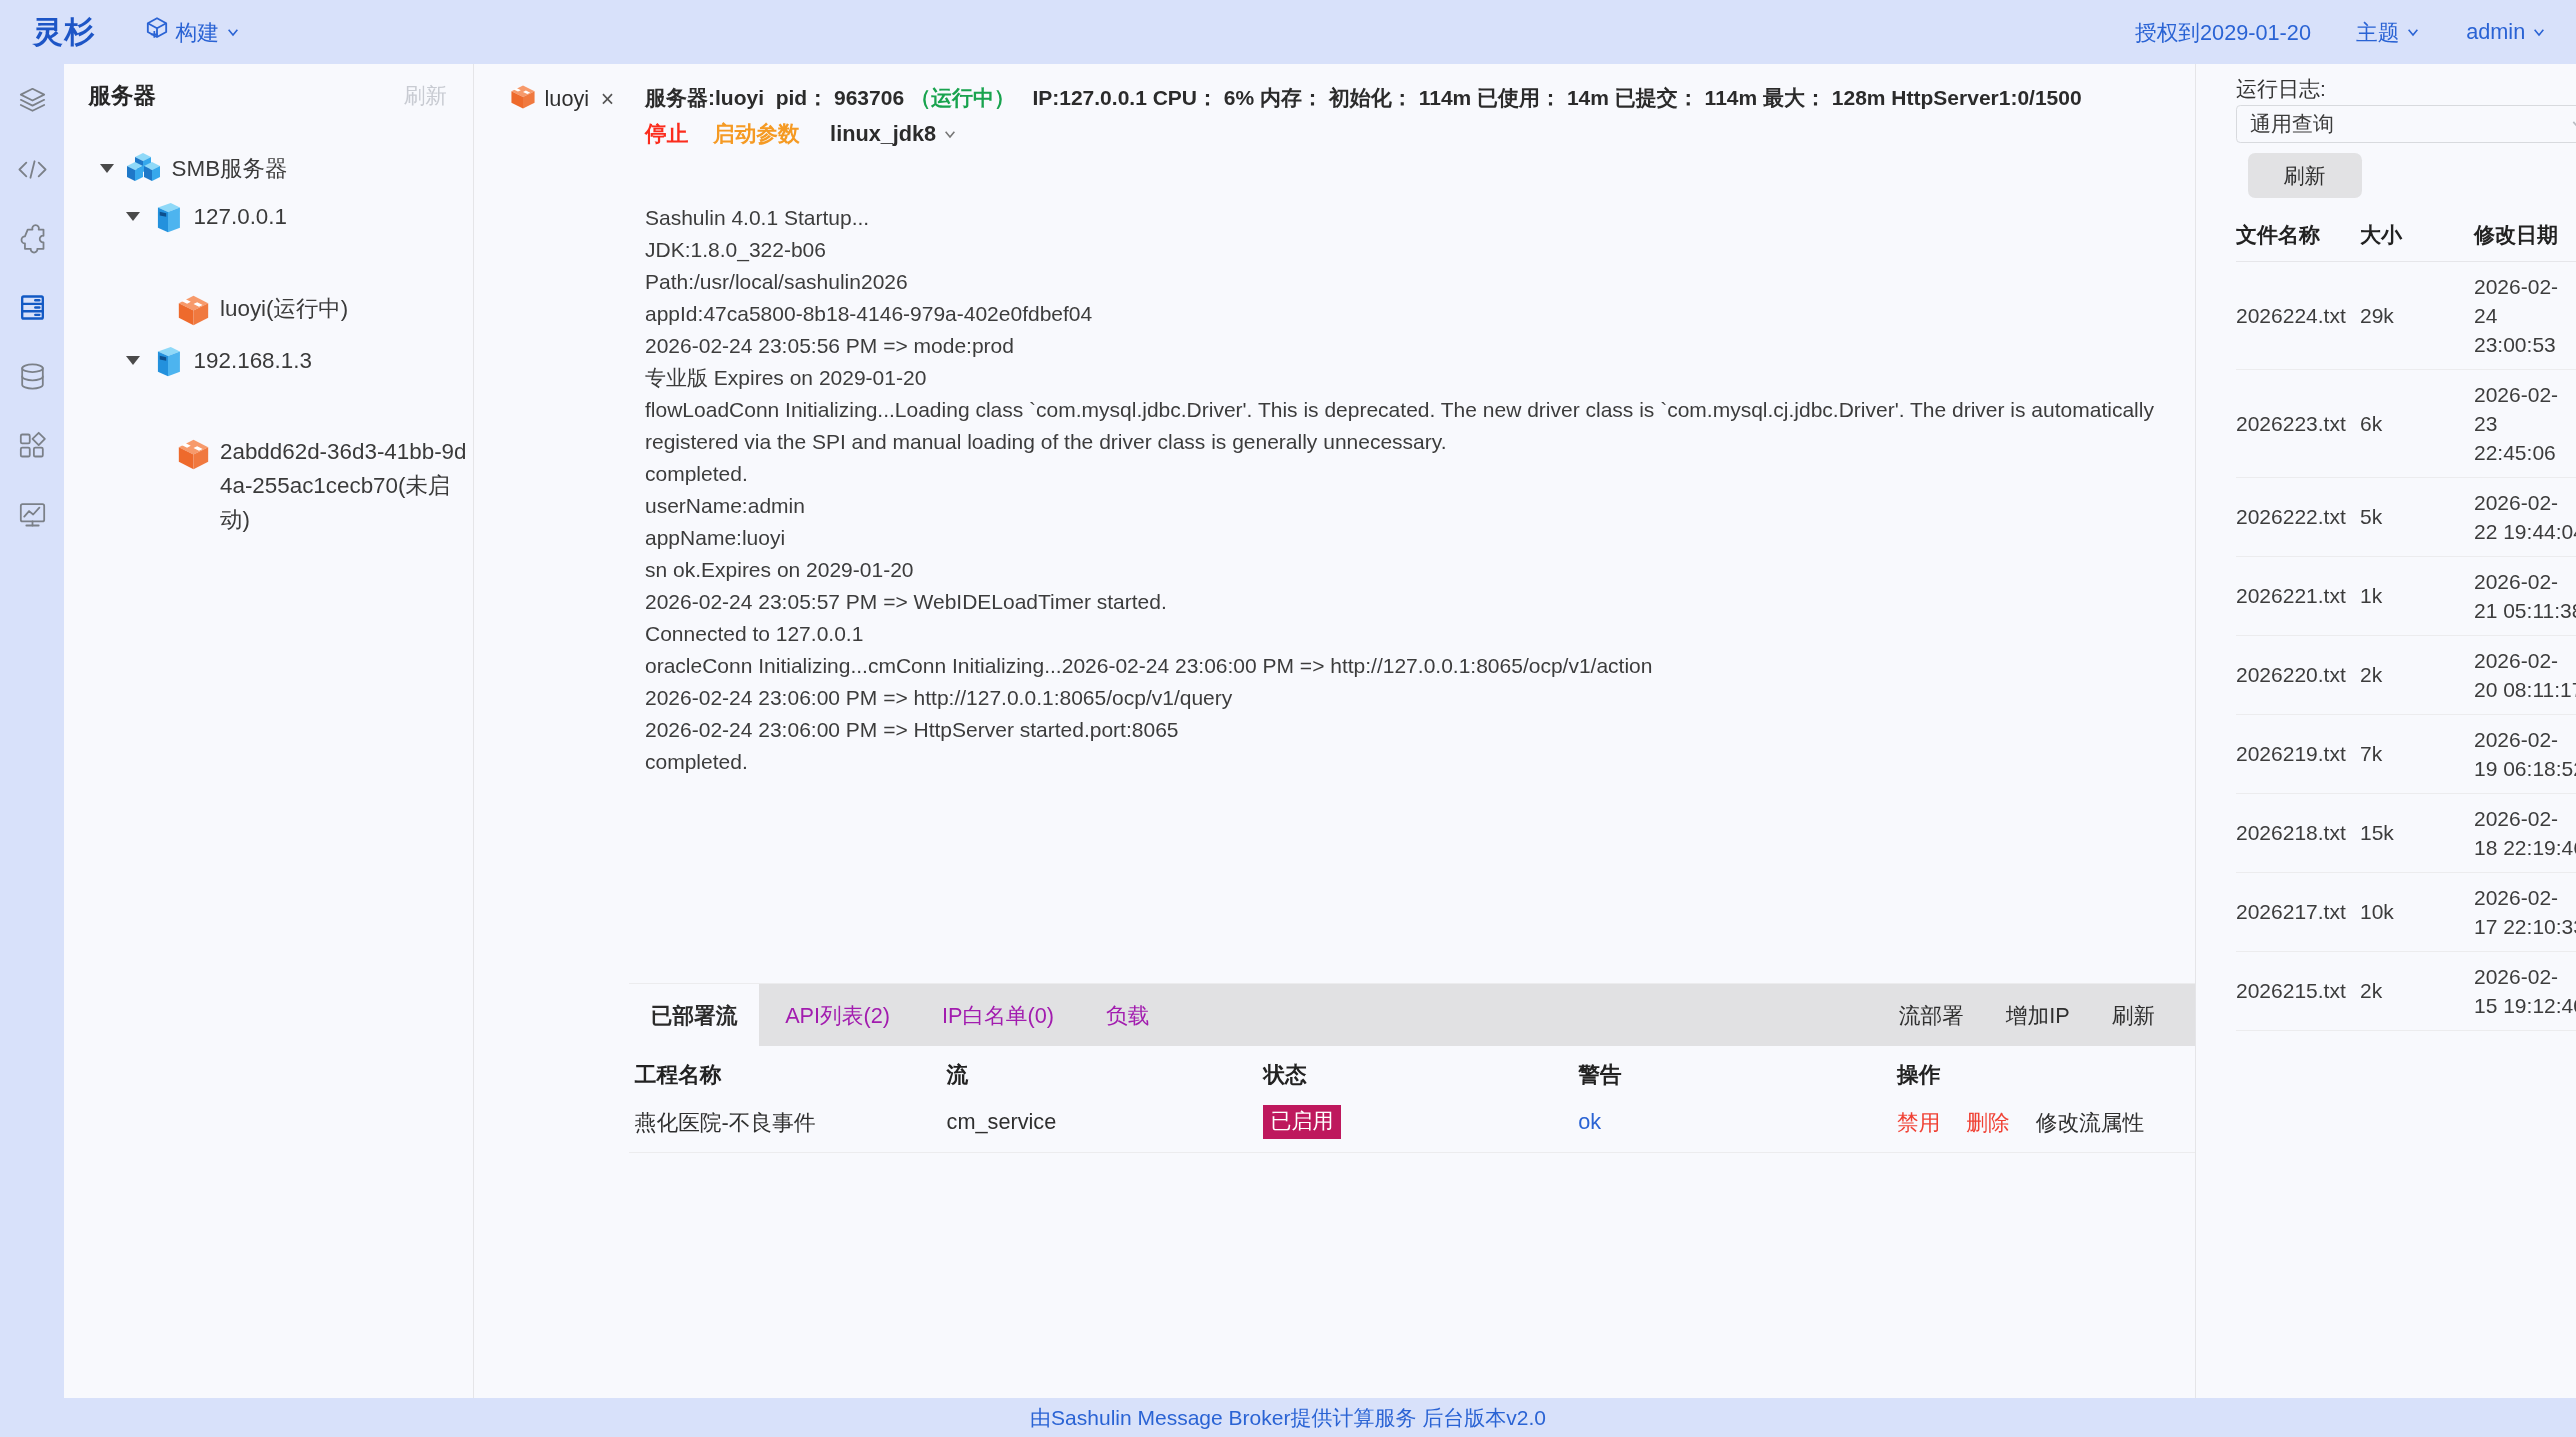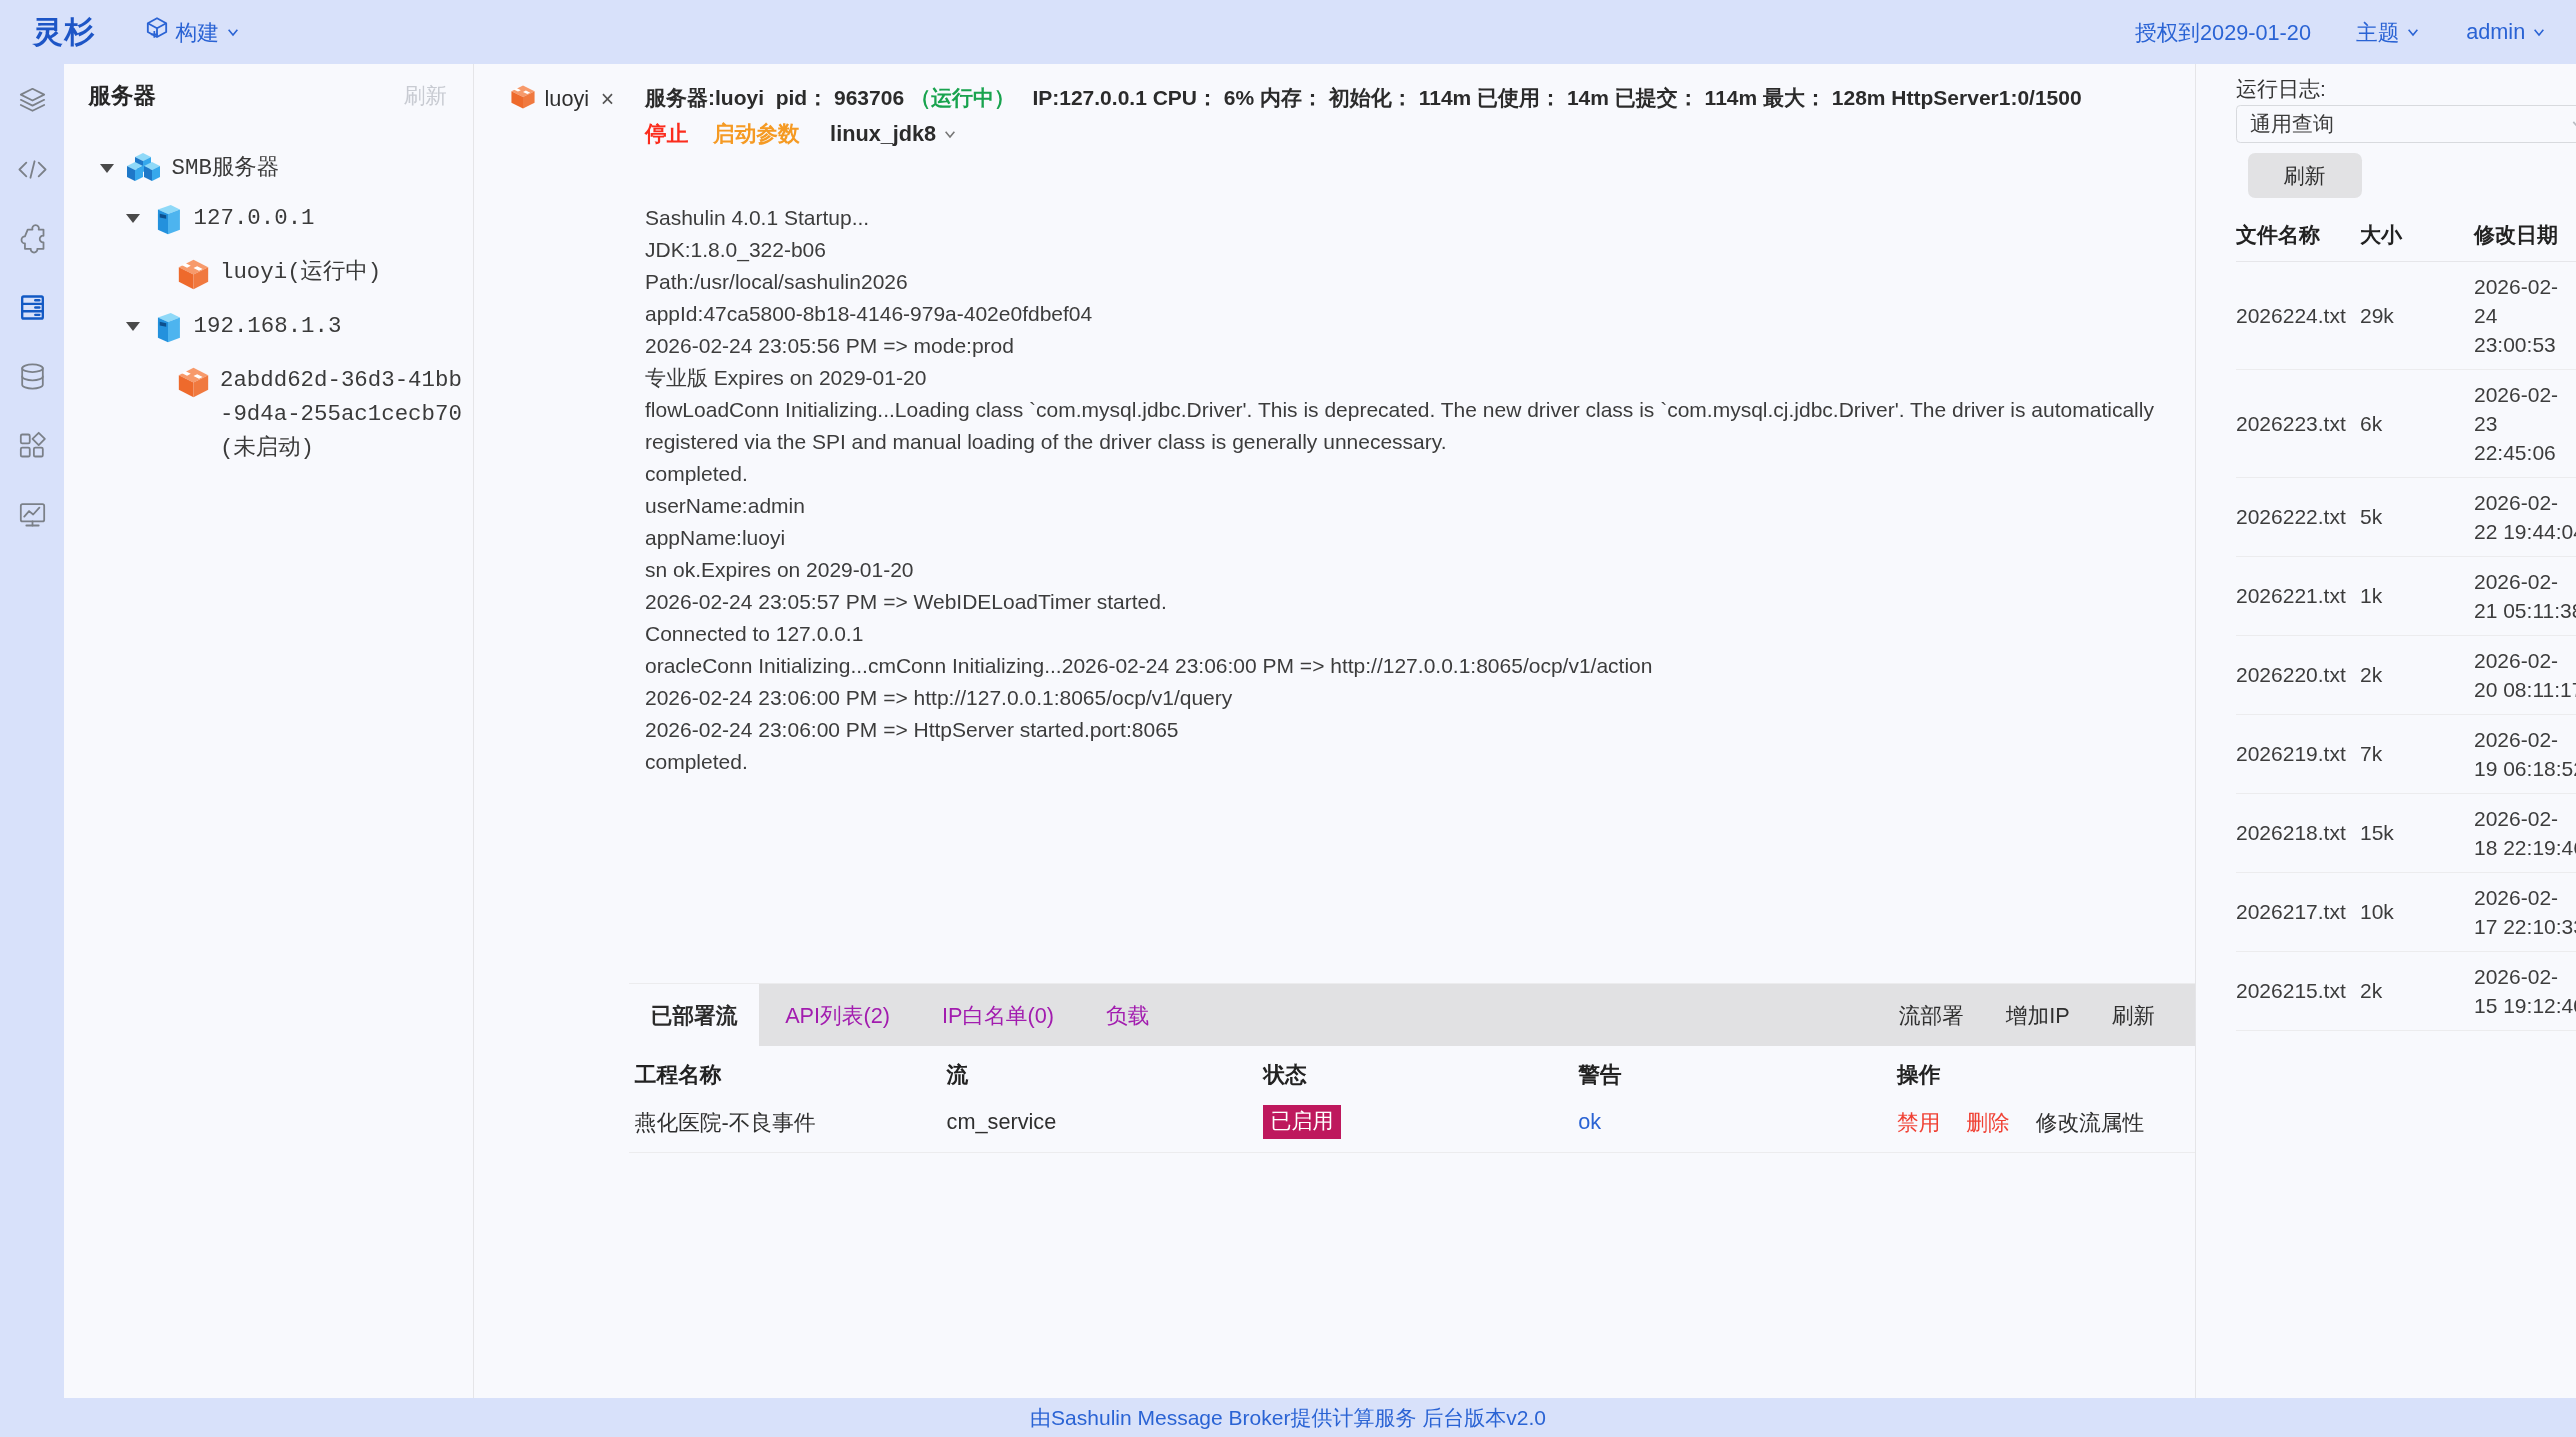--- a/index.html
+++ b/index.html
@@ -21,26 +21,26 @@
   .iconrail{position:absolute;left:0;top:64px;width:64px;height:1334px;background:#d8e1fa;display:flex;flex-direction:column;align-items:center;padding-top:20px;box-sizing:border-box;gap:36px;}
   .rail-btn{width:33px;height:33px;display:flex;align-items:center;justify-content:center;cursor:pointer;}
   .rail-btn svg{stroke:#7b8088;fill:none;stroke-width:2.6;stroke-linecap:round;stroke-linejoin:round;}
   .rail-btn.active svg{stroke:#1259c4;stroke-width:3.4;}
   
   .treepanel{position:absolute;left:64px;top:64px;width:410px;height:1334px;background:#f8f9fd;border-right:0.7px solid #e5e5e8;box-sizing:border-box;}
   .tree-head{height:62px;display:flex;align-items:center;justify-content:space-between;padding:0 26px 0 24.6px;}
   .tree-title{font-size:22.4px;font-weight:bold;color:#262626;}
   .tree-refresh{font-size:21.7px;color:#c8cbd2;cursor:pointer;}
   .tree-body{padding-top:21.7px;}
-  .tnode{display:flex;align-items:flex-start;line-height:41px;cursor:pointer;color:#3a3a3a;font-size:22.4px;font-family:Liberation Mono, monospace;}
+  .tnode{display:flex;align-items:flex-start;line-height:41px;cursor:pointer;color:#3a3a3a;font-size:22.4px;}
   .tnode .caret{width:0;height:0;border-left:7.2px solid transparent;border-right:7.2px solid transparent;border-top:9.4px solid #4a4a4a;margin:16px 11.6px 0 0;flex:none;}
   .tnode .ticon{flex:none;margin-right:10px;margin-top:5.8px;}
   .lvl1{padding-left:36px;}
   .lvl2{padding-left:62px;}
-  .lvl3{padding-left:113px;}
+  .lvl3{padding-left:113px;margin-top:40px;}
   .tlabel{word-break:break-all;max-width:257px;line-height:34px;padding-top:3.6px;}
   .tlabel.oneline{line-height:41px;padding-top:0;}
   
   .workspace{position:absolute;left:495px;top:64px;width:2102px;height:1334px;display:flex;}
   .tabstrip{height:70px;background:#e1e1e3;display:flex;flex:none;}
   .doc-tab{width:134px;height:70px;background:#f8f9fd;display:flex;align-items:center;justify-content:center;gap:8.7px;cursor:pointer;}
   .doc-tab .tab-label{font-size:21.7px;color:#2f2f2f;}
   .doc-tab .tab-close{font-size:23px;color:#555;margin-left:2.9px;cursor:pointer;}
   .workrow{flex:1;display:flex;min-height:0;}
   

